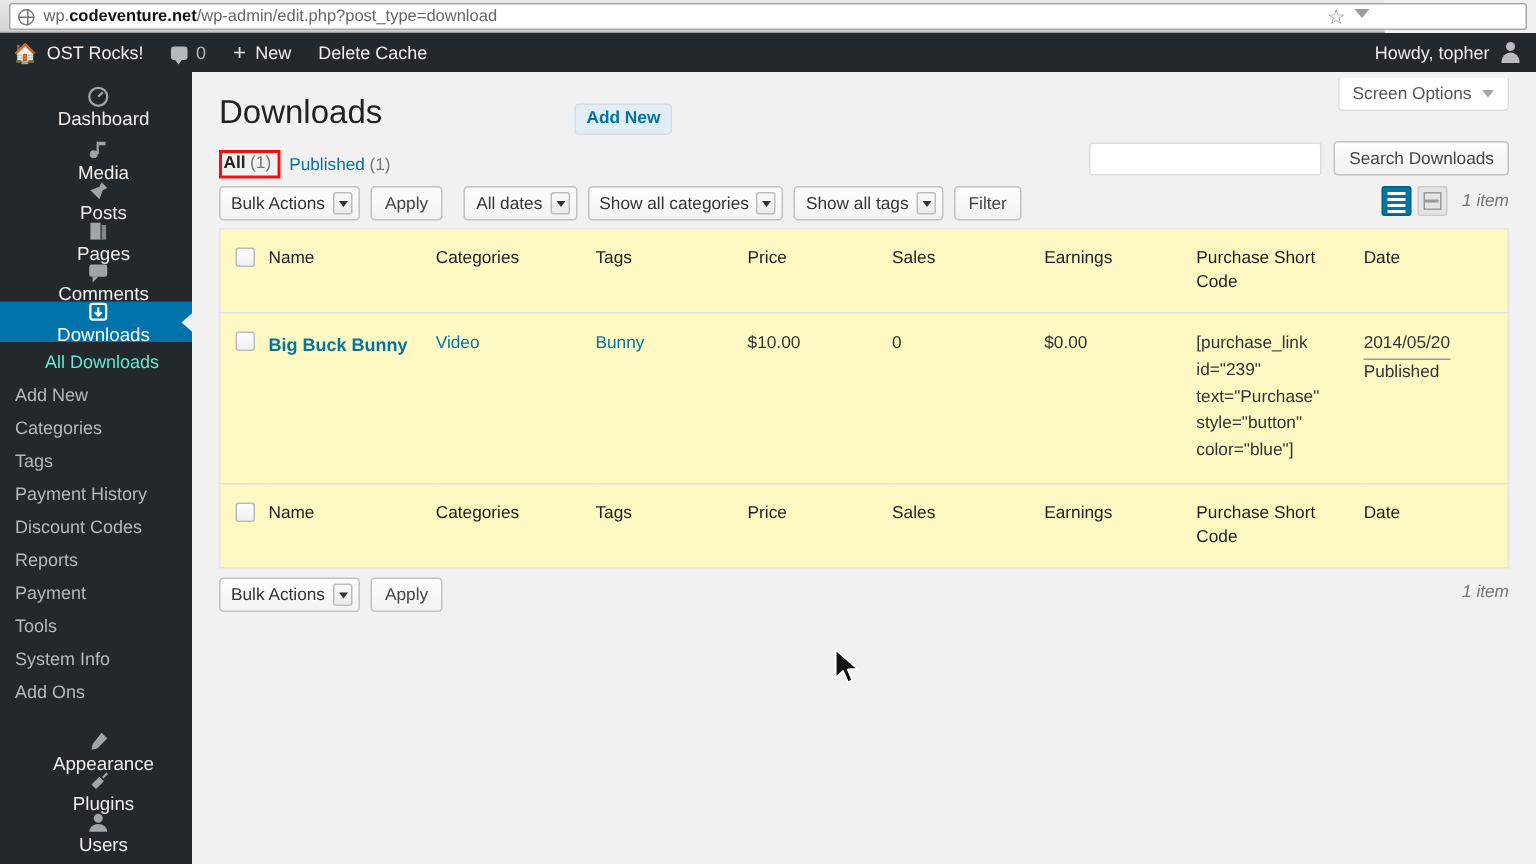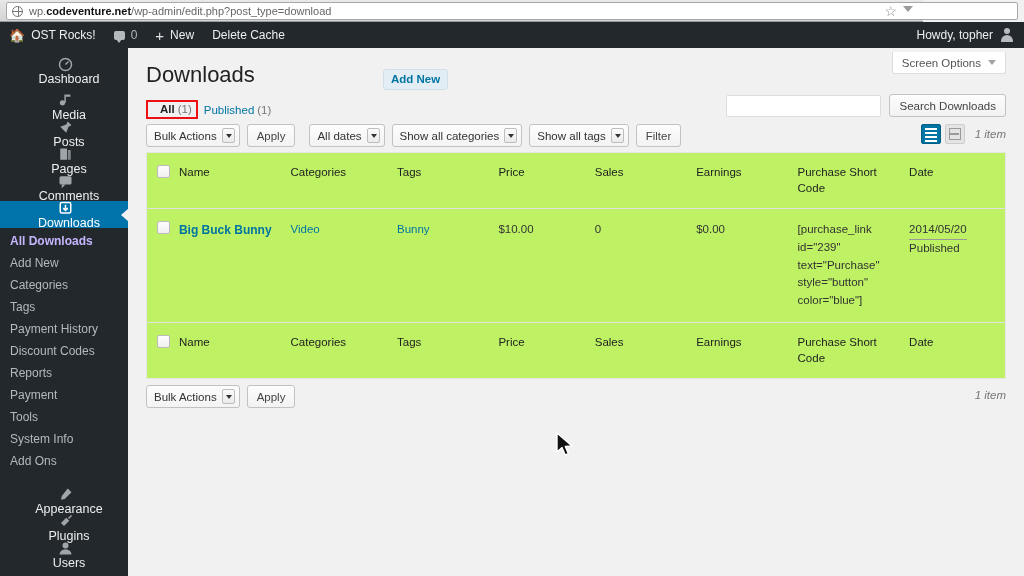--- a/index.html
+++ b/index.html
@@ -140,21 +140,21 @@
     border-bottom: 7px solid transparent;
     border-right: 8px solid #f1f1f1;
   }
   .menu-sep { height: 9px; }
   .submenu { background: #23282d; padding: 2px 0 6px 0; }
   .submenu .sub-item {
     height: 22px; display: flex; align-items: center;
     padding-left: 10px; font-size: 12px; color: #b4b9be;
     white-space: nowrap;
   }
-  .submenu .sub-item.current { color: #c4b5fd; font-weight: bold; }
+  .submenu .sub-item.current { color: #5eead4; font-weight: normal; margin-left: 20px; }
 
   
   #content {
     position: absolute; top: 48px; left: 128px;
     width: 896px; height: 528px;
     background: #f1f1f1;
   }
   #screen-options {
     position: absolute; right: 18px; top: 4px;
     background: #fff;
@@ -187,21 +187,21 @@
   }
 
   
   #views {
     position: absolute; left: 18px; top: 52px;
     font-size: 11.5px; color: #555;
     display: flex; align-items: center;
   }
   #view-all-wrap {
     border: 2px solid #ee1111;
-    padding: 1px 4px 2px 12px;
+    padding: 1px 4px 2px 1px;
     display: inline-flex; align-items: center;
     margin-right: 6px;
   }
   .view-link-active { color: #222; font-weight: bold; }
   .view-count { color: #777; font-weight: normal; margin-left: 3px; }
   .view-link { color: #0074a2; }
 
   
   #search-area {
     position: absolute; right: 18px; top: 46px;
@@ -283,21 +283,21 @@
     width: 9px; height: 1.5px; background: #9a9a9a;
   }
   #item-count-top {
     font-size: 11.5px; font-style: italic; color: #777; margin-left: 6px;
   }
 
   
   #downloads-table {
     position: absolute; left: 18px; top: 104px;
     width: 860px;
-    background: #bef264;
+    background: #fef9c3;
     border: 1px solid #e5e5e5;
     border-radius: 3px;
     border-collapse: collapse;
     font-size: 11.5px;
     table-layout: fixed;
   }
   #downloads-table th, #downloads-table td {
     text-align: left;
     vertical-align: top;
     padding: 12px 8px 12px 0;

